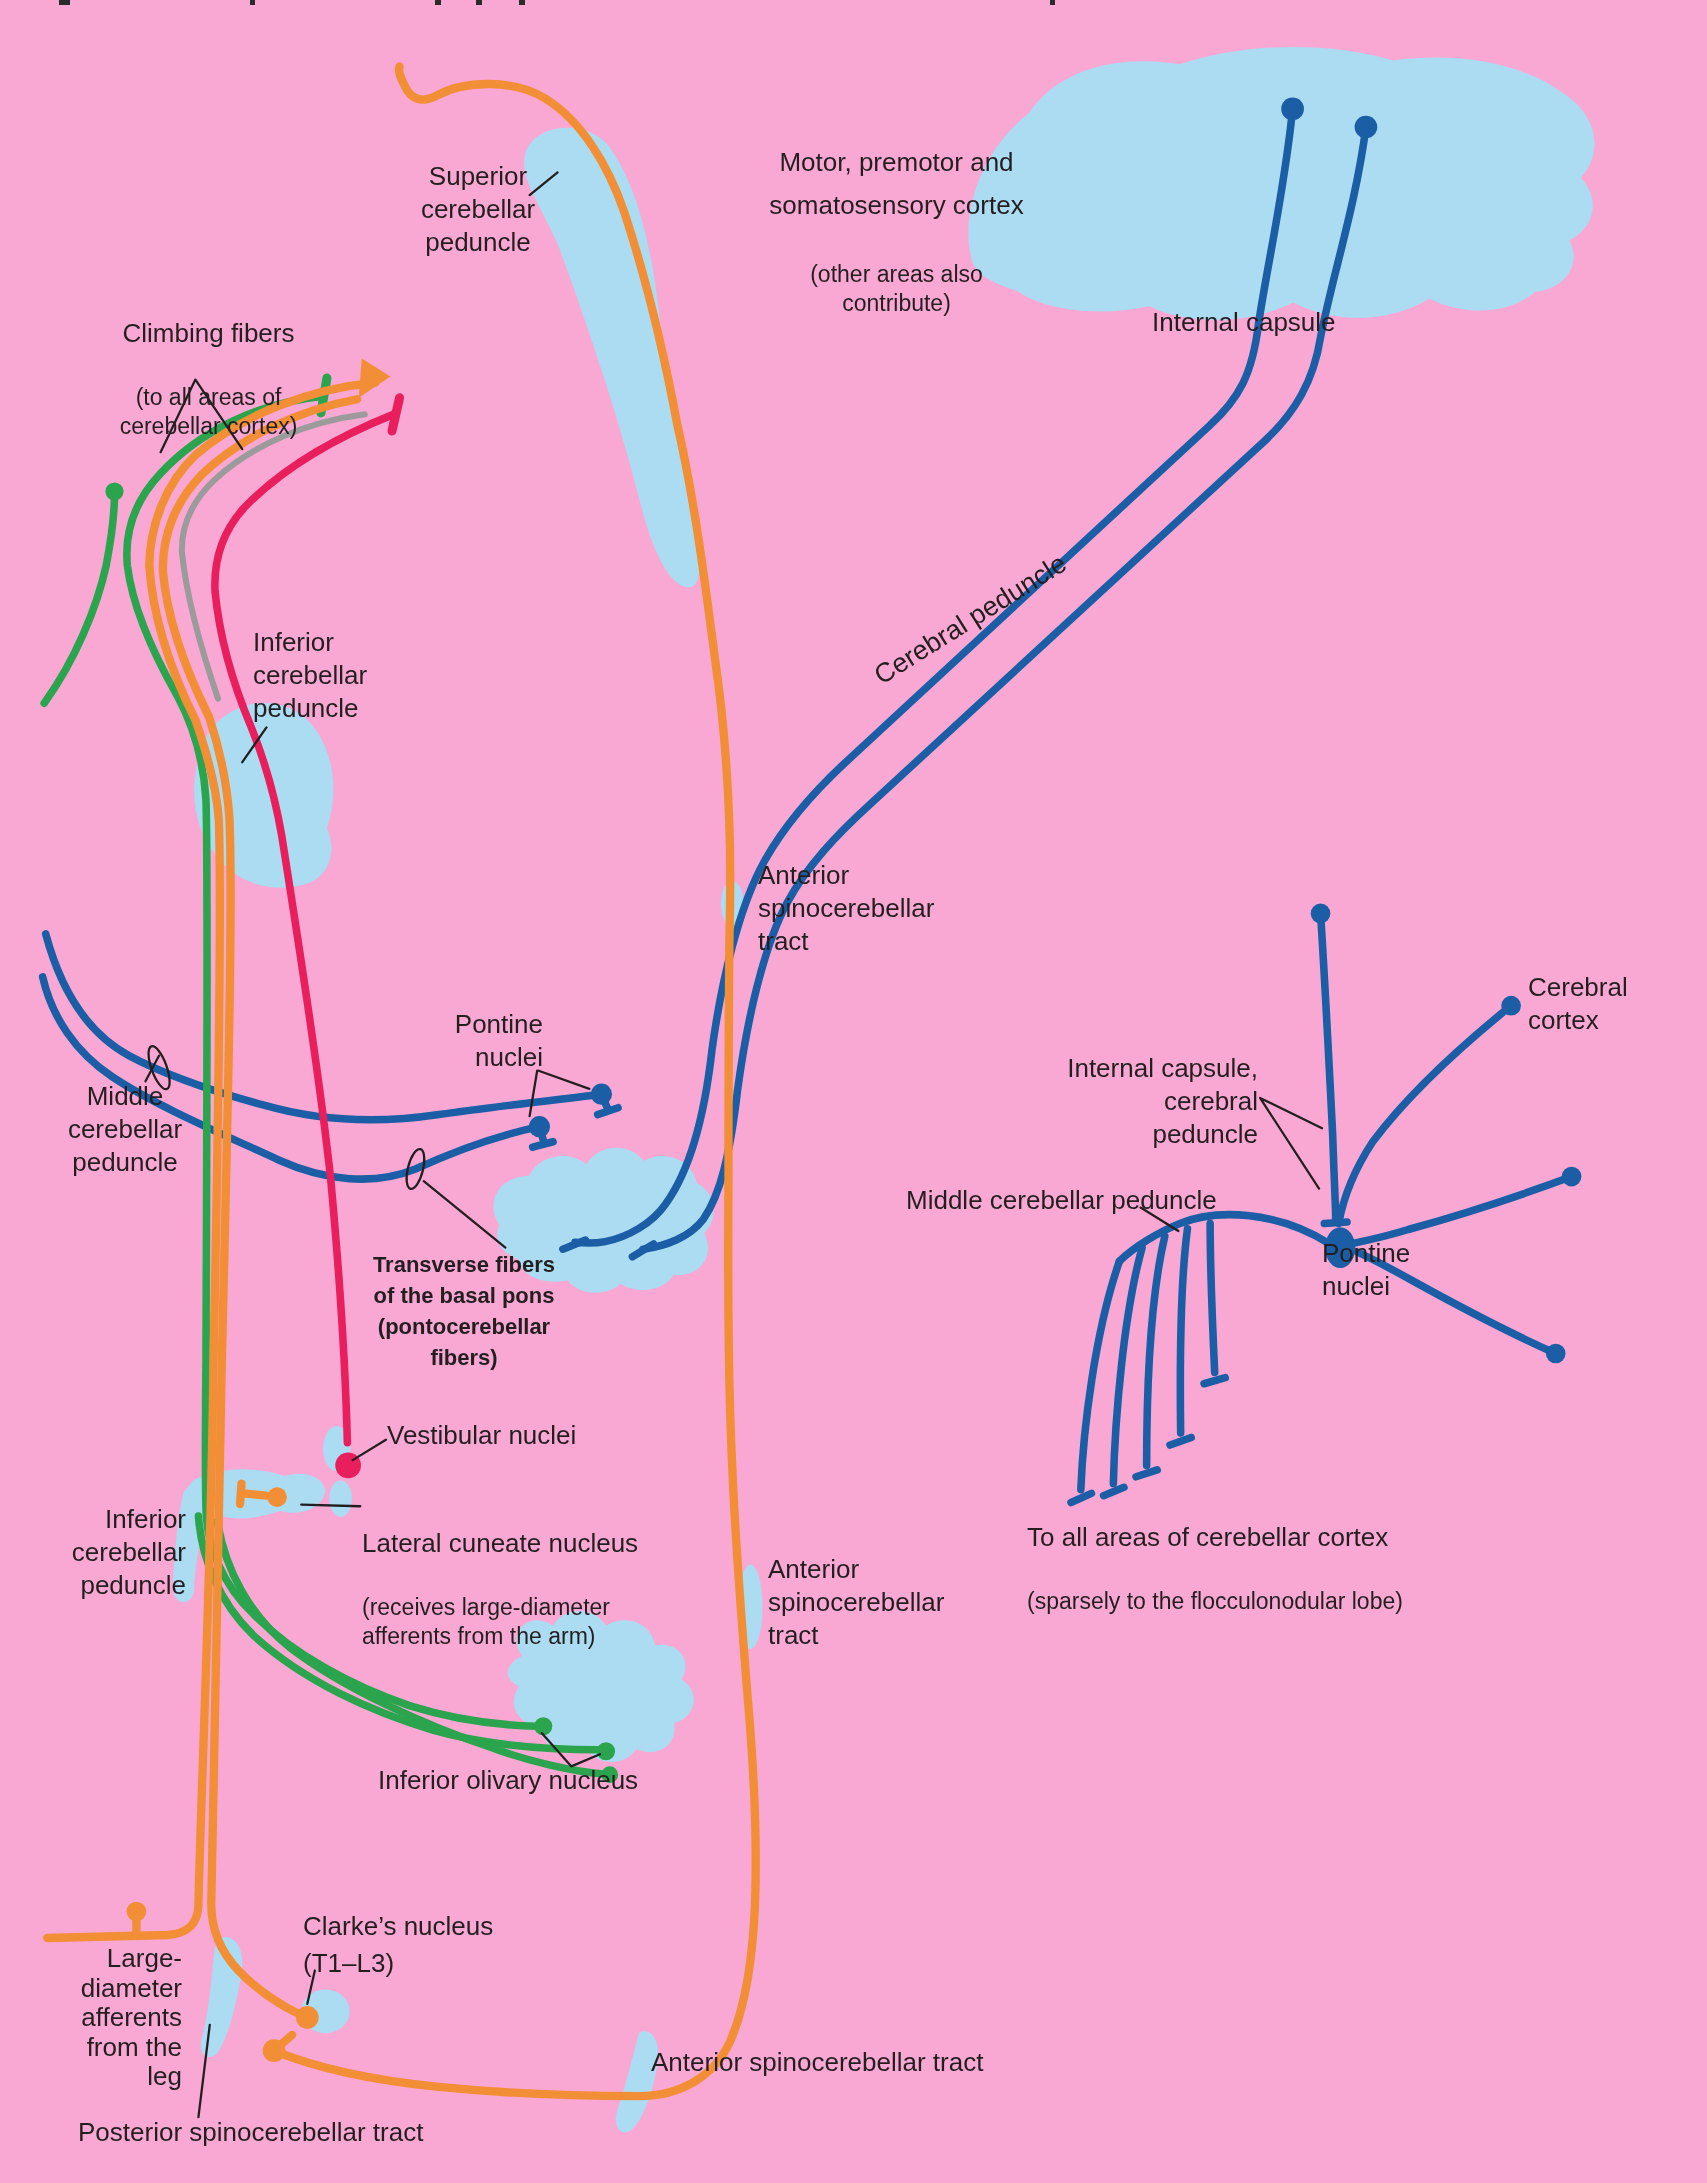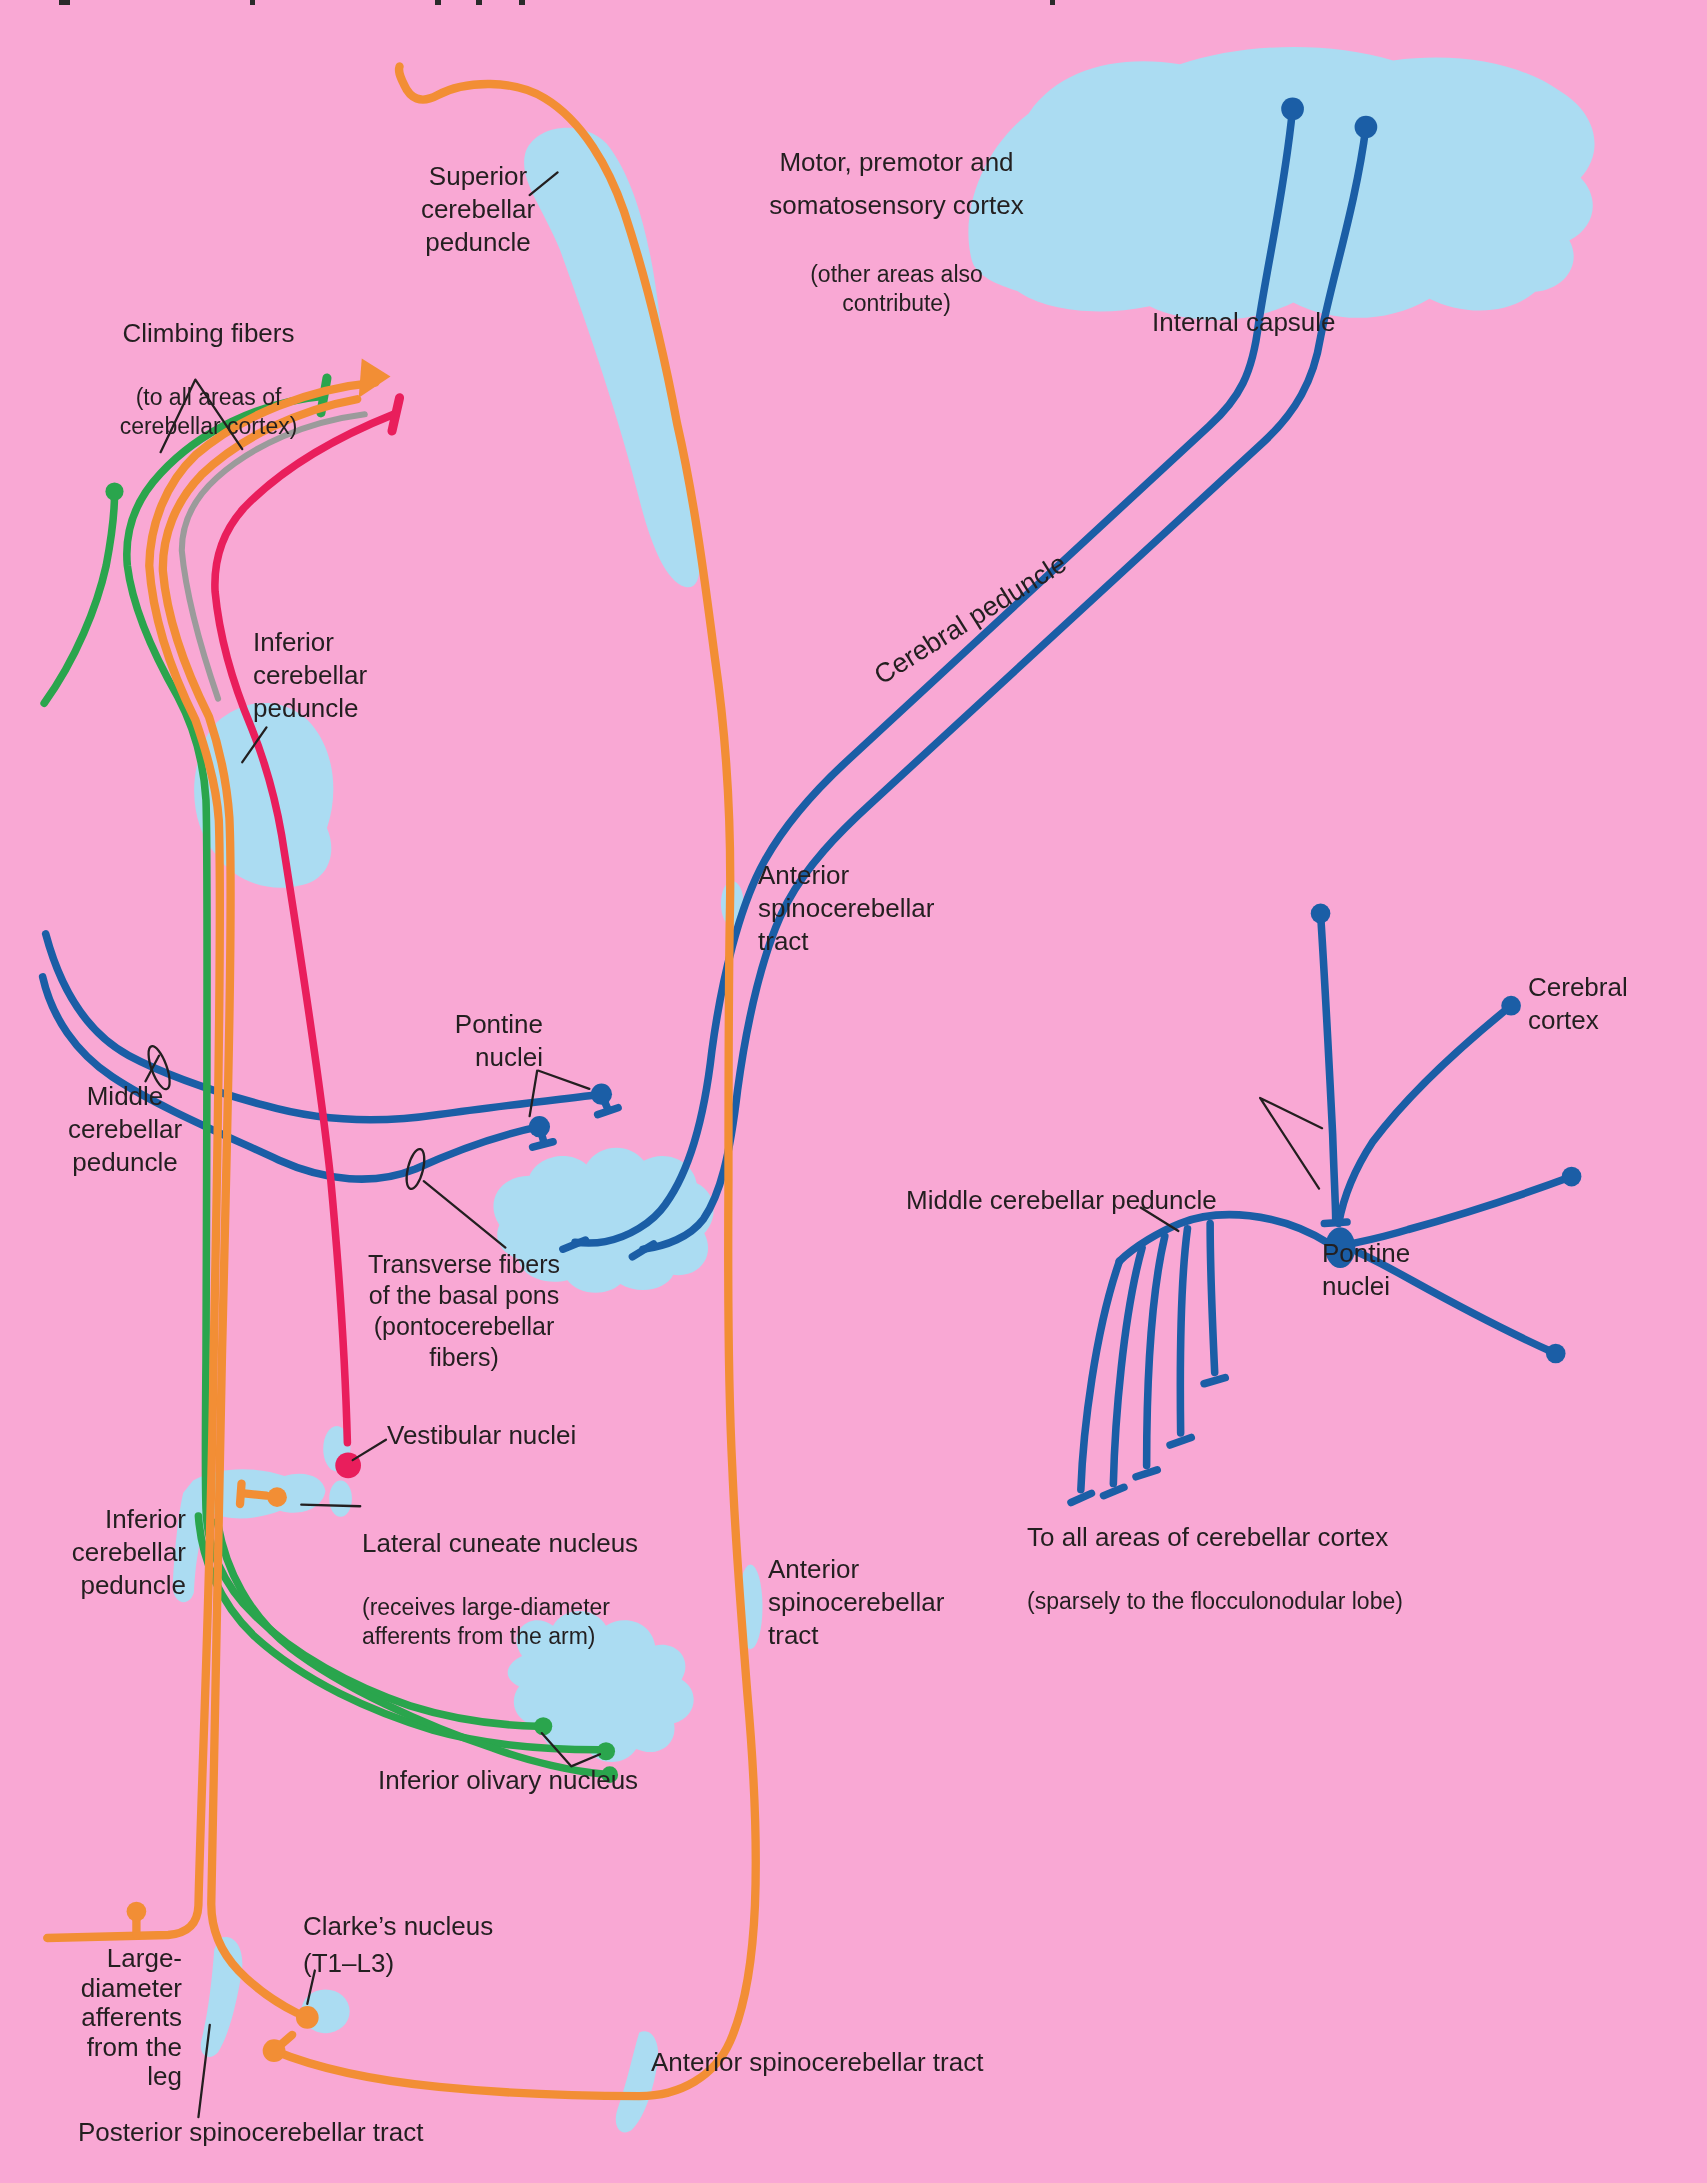--- a/index.html
+++ b/index.html
@@ -207,27 +207,29 @@
 spinocerebellar
 tract</div>
 
   <div class="lbl c" style="left:60px;top:1080px;width:130px;">Middle
 cerebellar
 peduncle</div>
 
   <div class="lbl r" style="left:446px;top:1008px;width:97px;">Pontine
 nuclei</div>
 
-  <div class="lbl c" style="left:342px;top:1249px;width:244px;font-size:25px;line-height:31px;">Transverse fibers
+  <div class="lbl c" style="left:342px;top:1249px;width:244px;font-size:22px;line-height:31px;font-weight:bold;">Transverse fibers
 of the basal pons
 (pontocerebellar fibers)</div>
 
   <div class="lbl" style="left:1528px;top:971px;">Cerebral
 cortex</div>
 
+  <div class="lbl r" style="left:1055px;top:1052px;width:203px;">Internal capsule,
+cerebral peduncle</div>
 
   <div class="lbl" style="left:906px;top:1184px;">Middle cerebellar peduncle</div>
 
   <div class="lbl" style="left:1322px;top:1237px;">Pontine
 nuclei</div>
 
   <div class="lbl" style="left:1027px;top:1488px;">
     <div>To all areas of cerebellar cortex</div>
     <div class="sub">(sparsely to the flocculonodular lobe)</div>
   </div>

